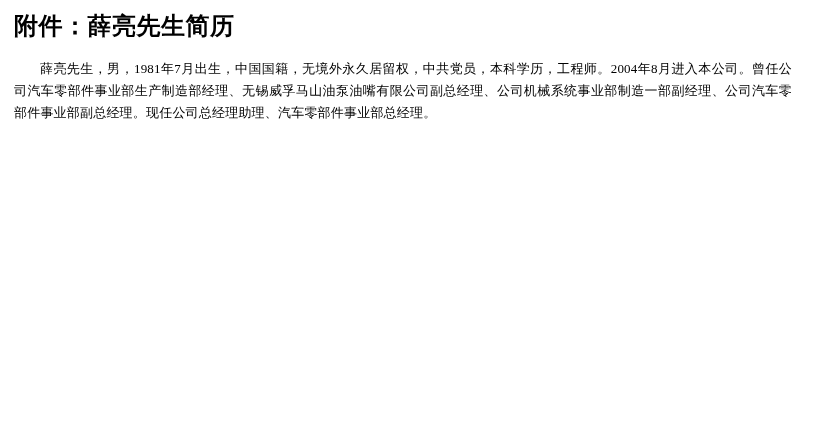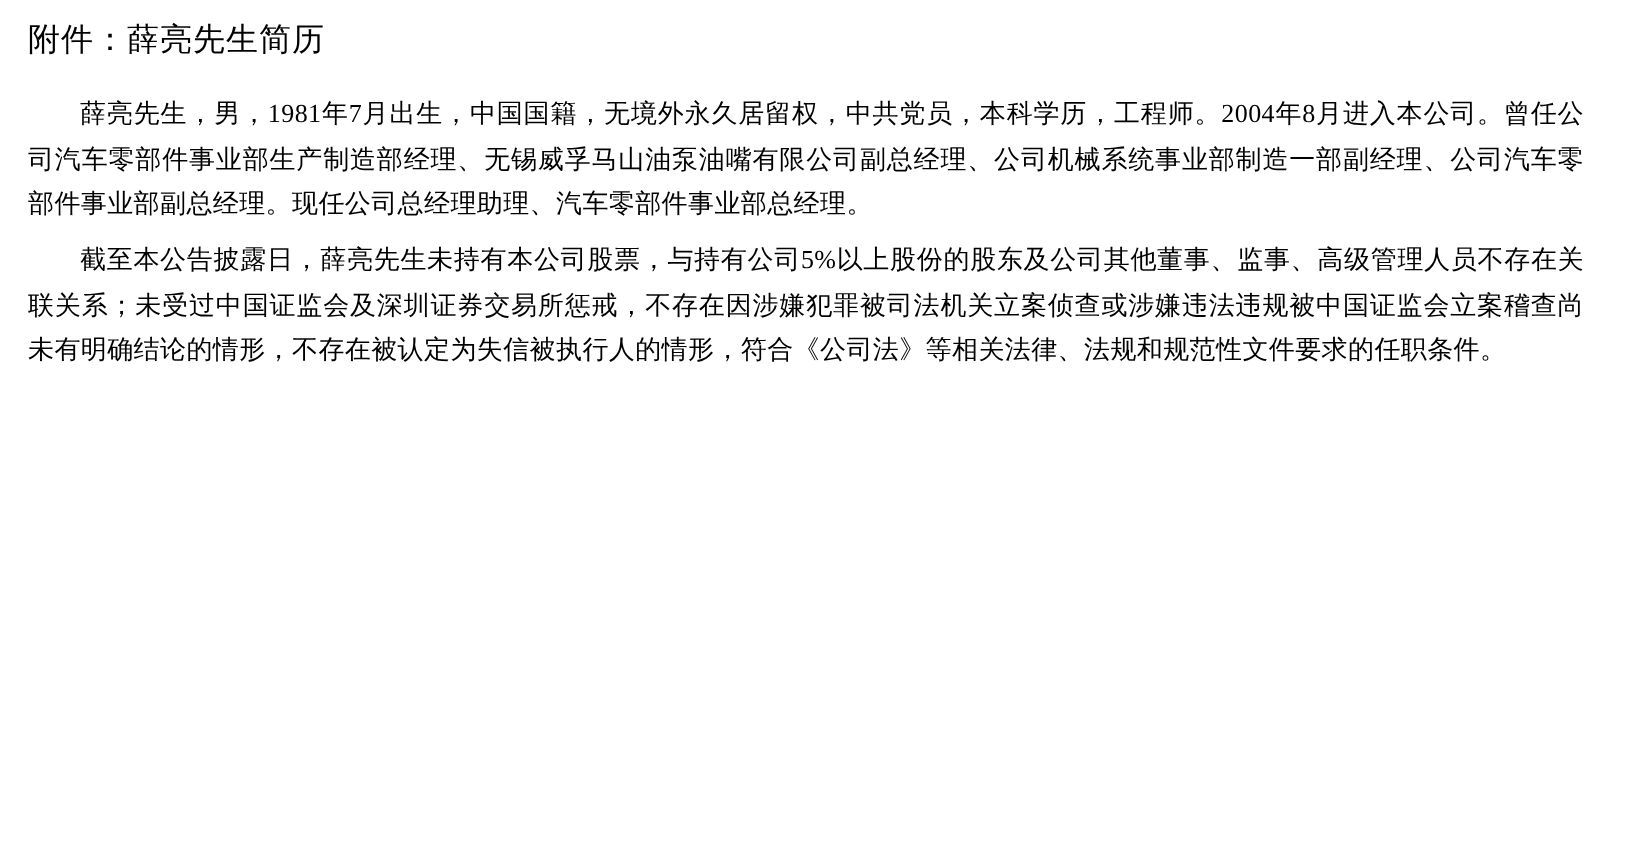--- a/index.html
+++ b/index.html
@@ -15,22 +15,22 @@
     overflow: hidden;
   }
   .page {
     position: relative;
     width: 814px;
     height: 424px;
     box-sizing: border-box;
     padding: 10px 22px 0 14px;
   }
   .doc-title {
-    font-size: 16px;
-    font-weight: normal;
+    font-size: 24px;
+    font-weight: bold;
     line-height: 1.4;
     letter-spacing: 0.5px;
     margin: 0 0 14px 0;
     color: #000;
   }
   .doc-body {
     font-size: 13px;
     line-height: 1.72;
     text-align: justify;
     text-justify: inter-ideograph;
@@ -44,15 +44,14 @@
     margin-bottom: 0;
   }
 </style>
 </head>
 <body>
 
 <div class="page">
   <h1 class="doc-title">附件：薛亮先生简历</h1>
   <div class="doc-body">
     <p class="doc-para">薛亮先生，男，1981年7月出生，中国国籍，无境外永久居留权，中共党员，本科学历，工程师。2004年8月进入本公司。曾任公司汽车零部件事业部生产制造部经理、无锡威孚马山油泵油嘴有限公司副总经理、公司机械系统事业部制造一部副经理、公司汽车零部件事业部副总经理。现任公司总经理助理、汽车零部件事业部总经理。</p>
-    <p class="doc-para">截至本公告披露日，薛亮先生未持有本公司股票，与持有公司5%以上股份的股东及公司其他董事、监事、高级管理人员不存在关联关系；未受过中国证监会及深圳证券交易所惩戒，不存在因涉嫌犯罪被司法机关立案侦查或涉嫌违法违规被中国证监会立案稽查尚未有明确结论的情形，不存在被认定为失信被执行人的情形，符合《公司法》等相关法律、法规和规范性文件要求的任职条件。</p>
   </div>
 </div>
 
 </body></html>

